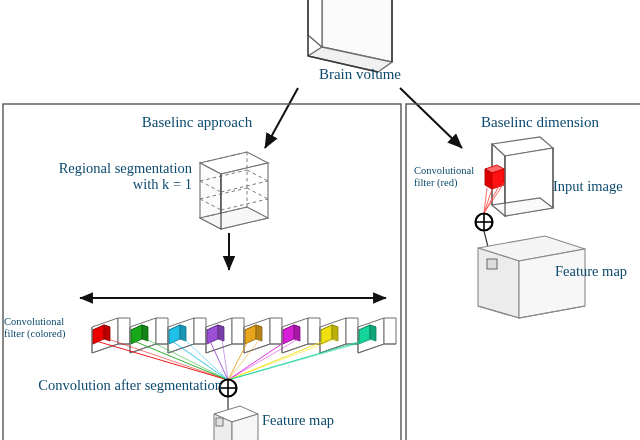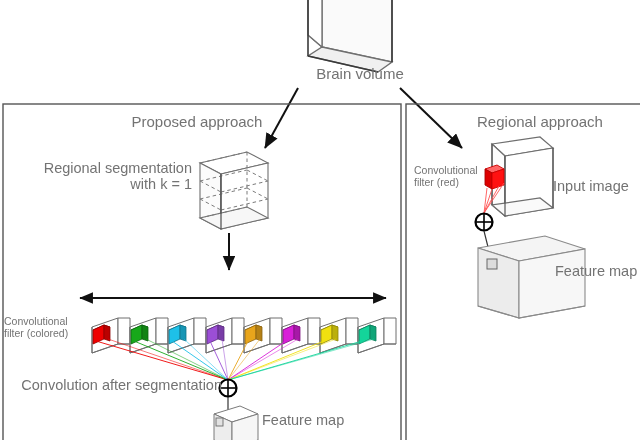--- a/index.html
+++ b/index.html
@@ -18,22 +18,22 @@
   }
   #svg-layer {
     position: absolute;
     left: 0;
     top: 0;
     width: 640px;
     height: 440px;
   }
   .lbl {
     position: absolute;
-    font-family: Liberation Sans, sans-serif;
-    color: #737373;
+    font-family: Liberation Serif, serif;
+    color: #0c4a6e;
     white-space: pre;
     line-height: 1.12;
   }
   .lbl.center { text-align: center; }
   .t-brain      { left: 300px; top: 66px;  width: 120px; font-size: 15px; }
   .t-proposed   { left: 112px; top: 114px; width: 170px; font-size: 15px; }
   .t-baseline   { left: 455px; top: 114px; width: 170px; font-size: 15px; }
   .t-regseg     { left: 32px;  top: 160px; width: 160px; font-size: 14.5px; text-align: right; }
   .t-regions    { left: 48px;  top: 279px; width: 360px; font-size: 14.5px; }
   .t-convfilt-c { left: 4px;   top: 316px; width: 76px;  font-size: 10.5px; text-align: left; }
@@ -252,23 +252,23 @@
       <polygon points="478,248 545,236 585,249 519,261" fill="#f4f4f4" stroke="#8a8a8a" stroke-width="1.1"></polygon>
       <polygon points="478,248 519,261 519,318 478,306" fill="#ececec" stroke="#8a8a8a" stroke-width="1.1"></polygon>
       <polygon points="519,261 585,249 585,306 519,318" fill="#f7f7f7" stroke="#8a8a8a" stroke-width="1.1"></polygon>
       <polyline points="478,306 519,318 585,306" fill="none" stroke="#8a8a8a" stroke-width="1.1"></polyline>
       <rect x="487" y="259" width="10" height="10" fill="#dcdcdc" stroke="#666666" stroke-width="1"></rect>
     </g>
   </svg>
 
   <div class="lbl center t-brain">Brain volume</div>
 
-  <div class="lbl center t-proposed">Proposed approach</div>
-
-  <div class="lbl center t-baseline">Regional approach</div>
+  <div class="lbl center t-proposed">Baselinc approach</div>
+
+  <div class="lbl center t-baseline">Baselinc dimension</div>
 
   <div class="lbl t-regseg">Regional segmentation
 with k = 1</div>
 
 
   <div class="lbl t-convfilt-c">Convolutional
 filter (colored)</div>
 
   <div class="lbl t-convseg">Convolution after segmentation</div>
 

